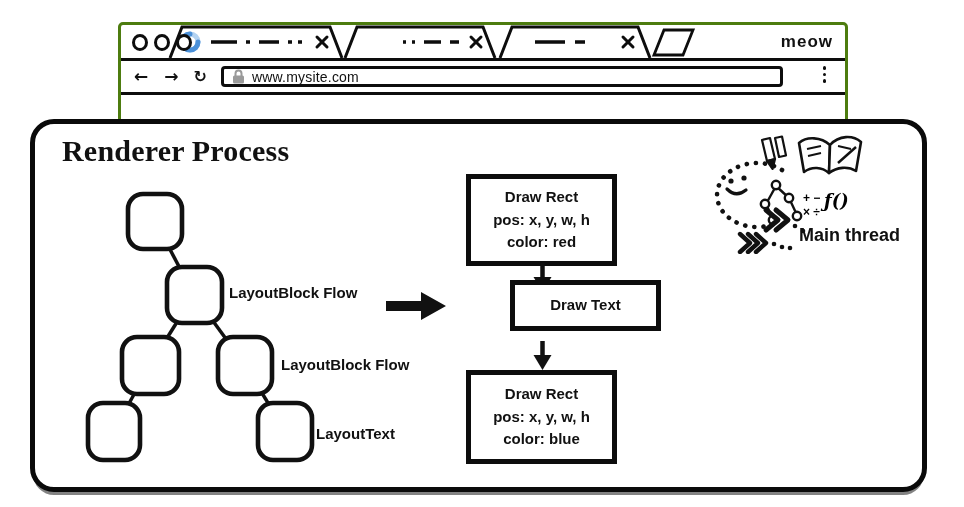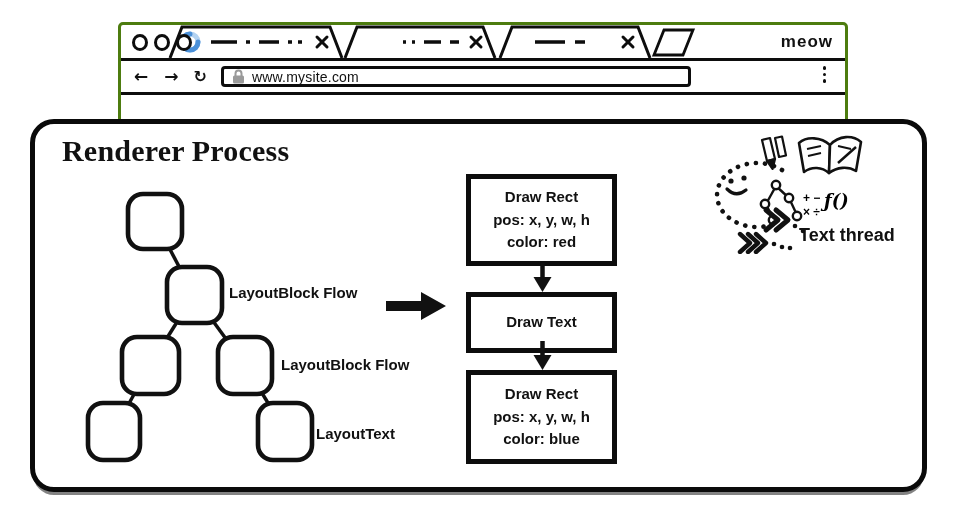--- a/index.html
+++ b/index.html
@@ -12,21 +12,21 @@
   .tab-bar{position:relative;height:33px;border-bottom:3px solid #0d0d0d;}
   .lights{position:absolute;left:11px;top:9px;display:flex;gap:6px;z-index:2;}
   .light{width:10px;height:11px;border:3px solid #0d0d0d;border-radius:50%;background:#fff;cursor:default;}
   .tabs-svg{position:absolute;left:0;top:0;width:724px;height:33px;}
   .brand{position:absolute;right:12px;top:7px;font-size:17px;font-weight:700;letter-spacing:1px;}
   .toolbar{position:relative;height:31px;border-bottom:3px solid #0d0d0d;display:flex;align-items:center;}
   .nav-glyph{font-family:"DejaVu Sans",sans-serif;font-weight:700;font-size:17px;line-height:1;}
   .nav-back{margin-left:13px;}
   .nav-fwd{margin-left:16px;}
   .nav-refresh{margin-left:15px;font-size:16px;}
-  .address-bar{margin-left:14px;width:470px;height:21px;border:3px solid #0d0d0d;border-radius:4px;
+  .address-bar{margin-left:14px;width:562px;height:21px;border:3px solid #0d0d0d;border-radius:4px;
     background:#fff;display:flex;align-items:center;gap:7px;padding:0 8px;box-sizing:border-box;}
   .url-text{font-size:14px;font-weight:500;letter-spacing:0.2px;white-space:nowrap;}
   .menu-dots{position:absolute;right:19px;top:5px;display:flex;flex-direction:column;gap:3px;cursor:pointer;}
   .menu-dots i{width:3.5px;height:3.5px;background:#0d0d0d;border-radius:50%;}
 
   
   .renderer-box{position:absolute;left:30px;top:119px;width:887px;height:363px;
     border:5px solid #0a0a0a;border-radius:24px;background:#fff;z-index:2;
     box-shadow:0 6px 0 -3px rgba(90,90,90,0.75);}
   .rp-title{position:absolute;left:62px;top:134px;font-size:30px;font-weight:700;letter-spacing:0.2px;z-index:3;}
@@ -34,21 +34,21 @@
   .abs{position:absolute;z-index:3;}
   .tree-label{font-size:15px;font-weight:600;white-space:nowrap;}
   .lbl-1{left:229px;top:284px;}
   .lbl-2{left:281px;top:356px;}
   .lbl-3{left:316px;top:425px;}
 
   .pbox{position:absolute;left:466px;width:151px;border:5px solid #0d0d0d;background:#fff;
     box-sizing:border-box;display:flex;flex-direction:column;justify-content:center;align-items:center;
     text-align:left;font-size:15px;font-weight:600;line-height:1.5;z-index:3;}
   .pbox-1{top:174px;height:92px;}
-  .pbox-2{top:292px;height:61px;}
+  .pbox-2{top:280px;height:51px;margin-left:44px;}
   .pbox-3{top:370px;height:94px;}
 
   .paint-heading{left:649px;top:340px;font-size:31px;font-weight:700;letter-spacing:0.3px;}
   .main-thread-label{left:799px;top:225px;font-size:18px;font-weight:600;z-index:4;}
 
   svg{display:block;}
   svg text{font-family:"Liberation Sans",sans-serif;}
   .fn-text{font-family:"DejaVu Serif",serif;font-style:italic;font-weight:700;}
 </style>
 </head>
@@ -220,15 +220,15 @@
         <polyline points="56,100 66,109 56,118"></polyline>
     </g>
     <g fill="#111">
       <circle cx="95" cy="92" r="2.3"></circle>
         <circle cx="103" cy="97" r="2.3"></circle>
       <circle cx="74" cy="110" r="2.3"></circle>
         <circle cx="82" cy="113" r="2.3"></circle>
         <circle cx="90" cy="114" r="2.3"></circle>
     </g>
   </svg>
-  <span class="abs main-thread-label">Text thread</span>
+  <span class="abs main-thread-label">Main thread</span>
 
 </div>
 
 </body></html>

